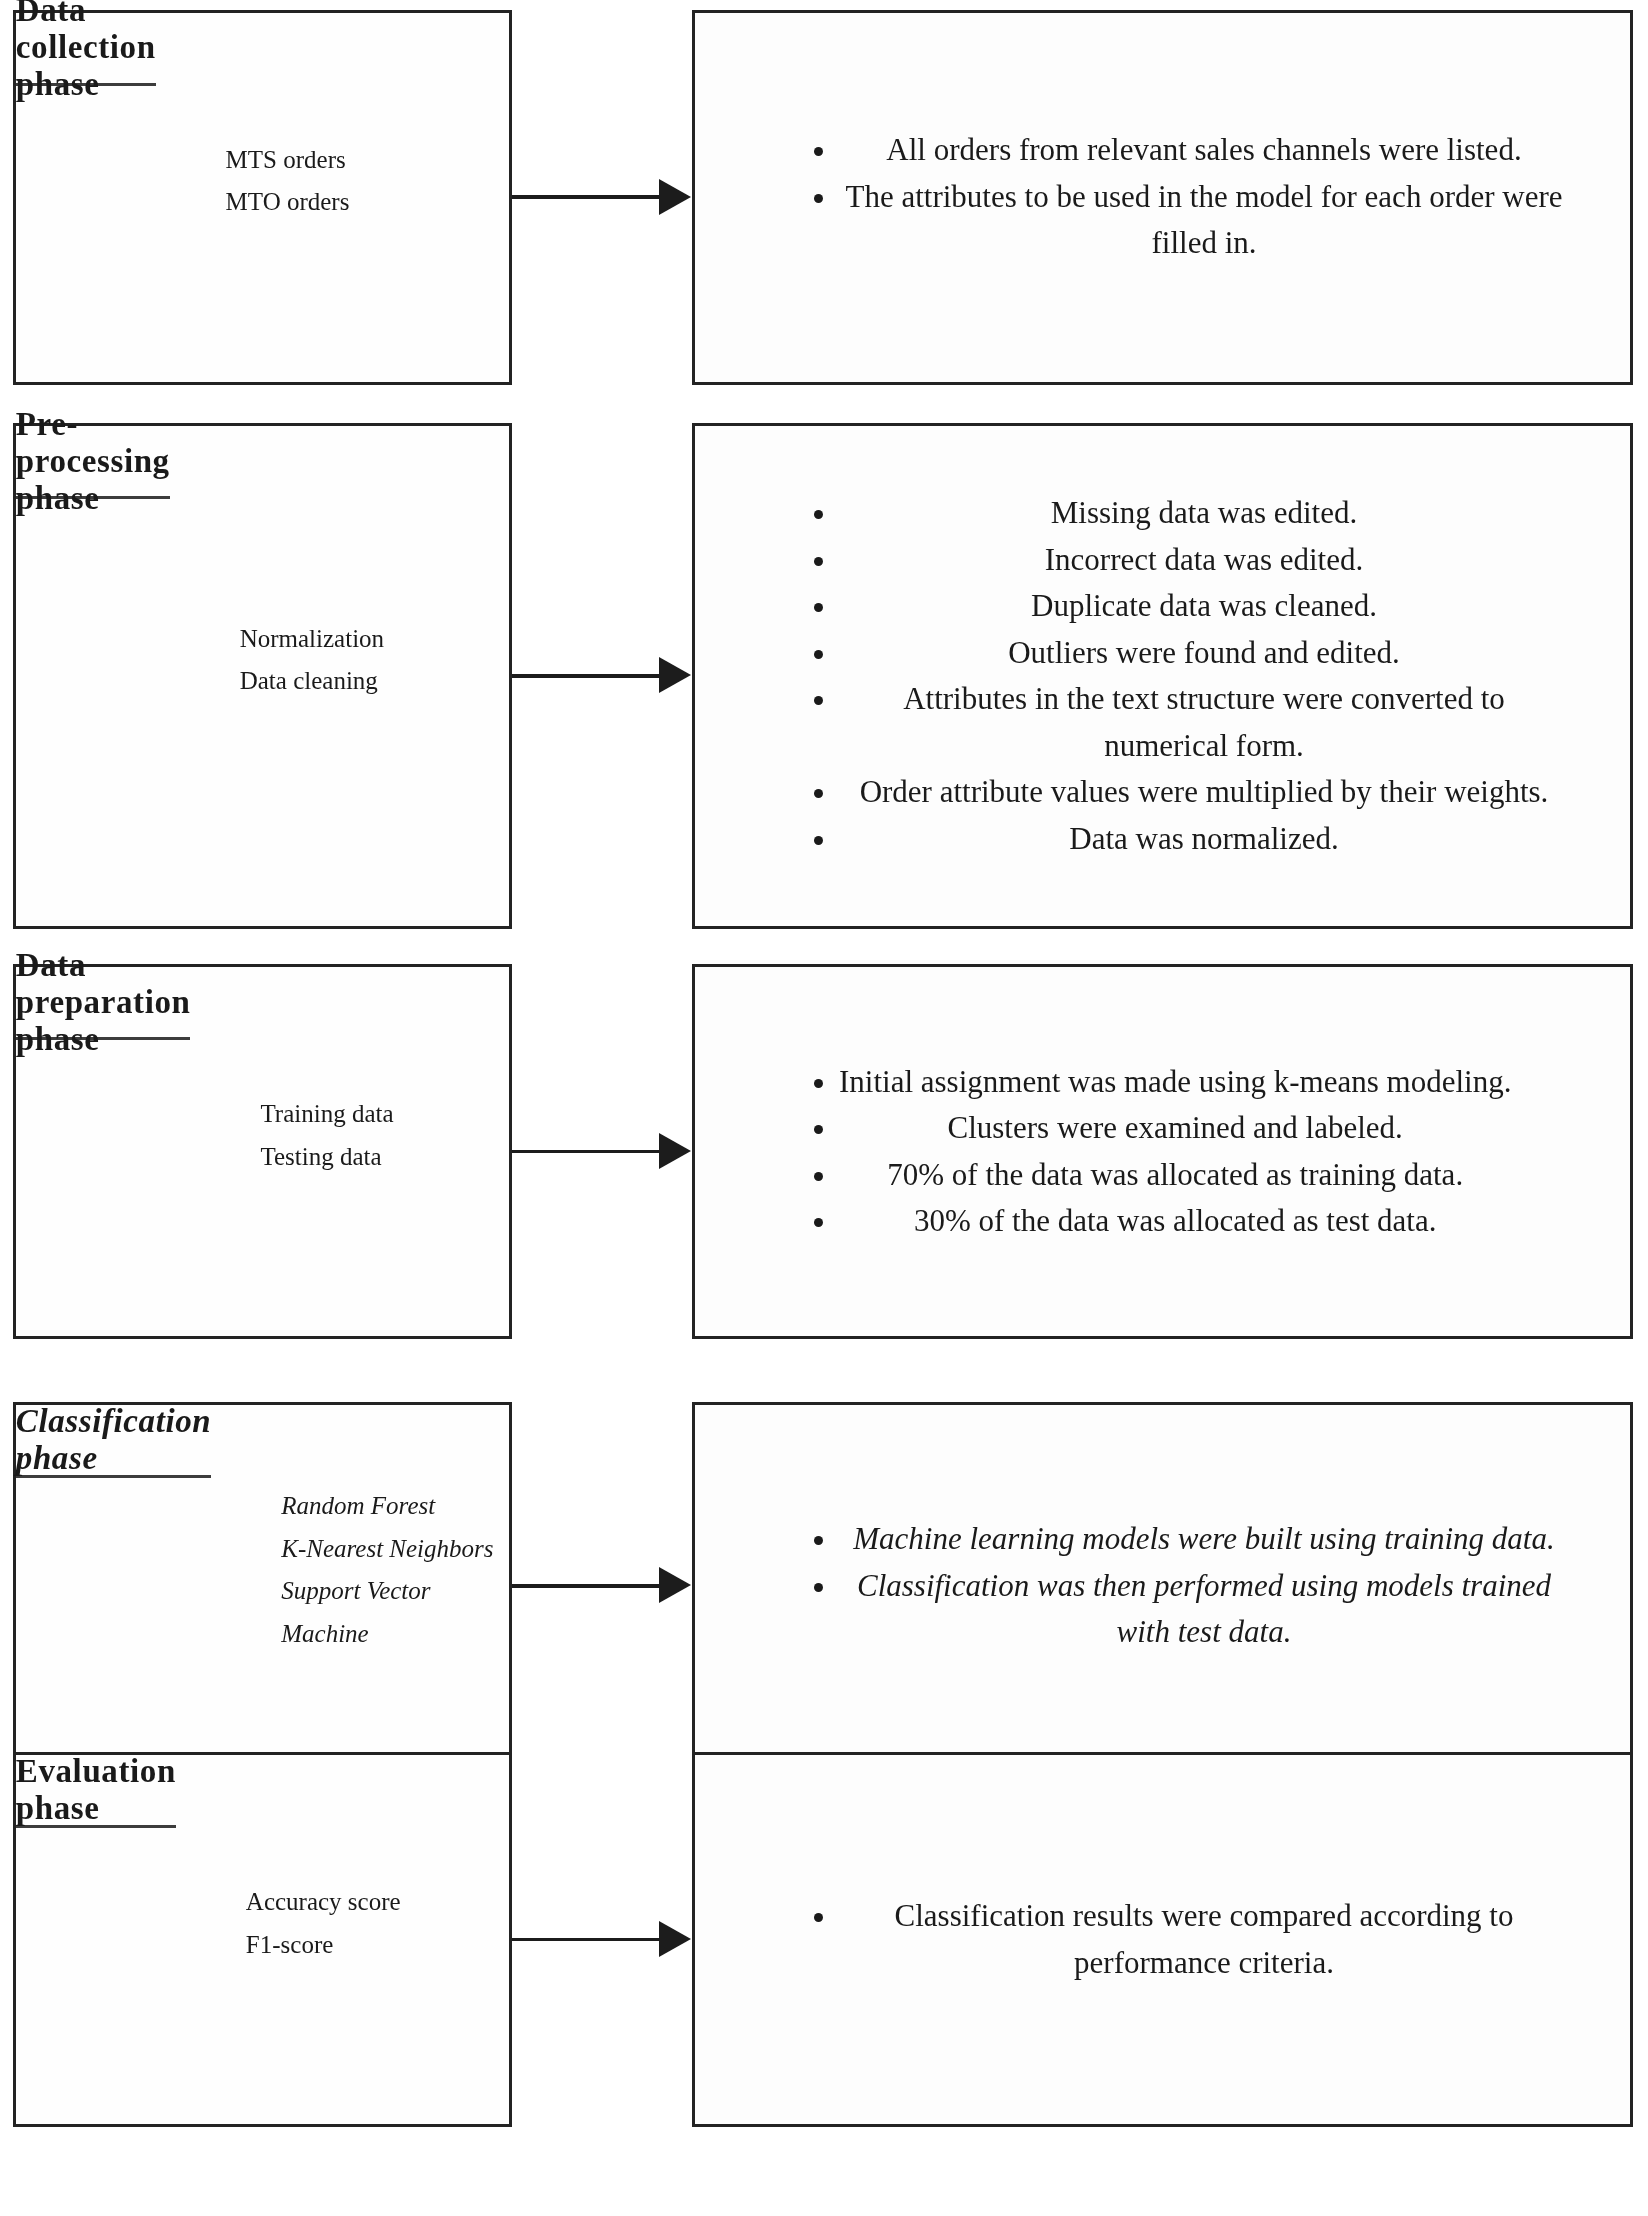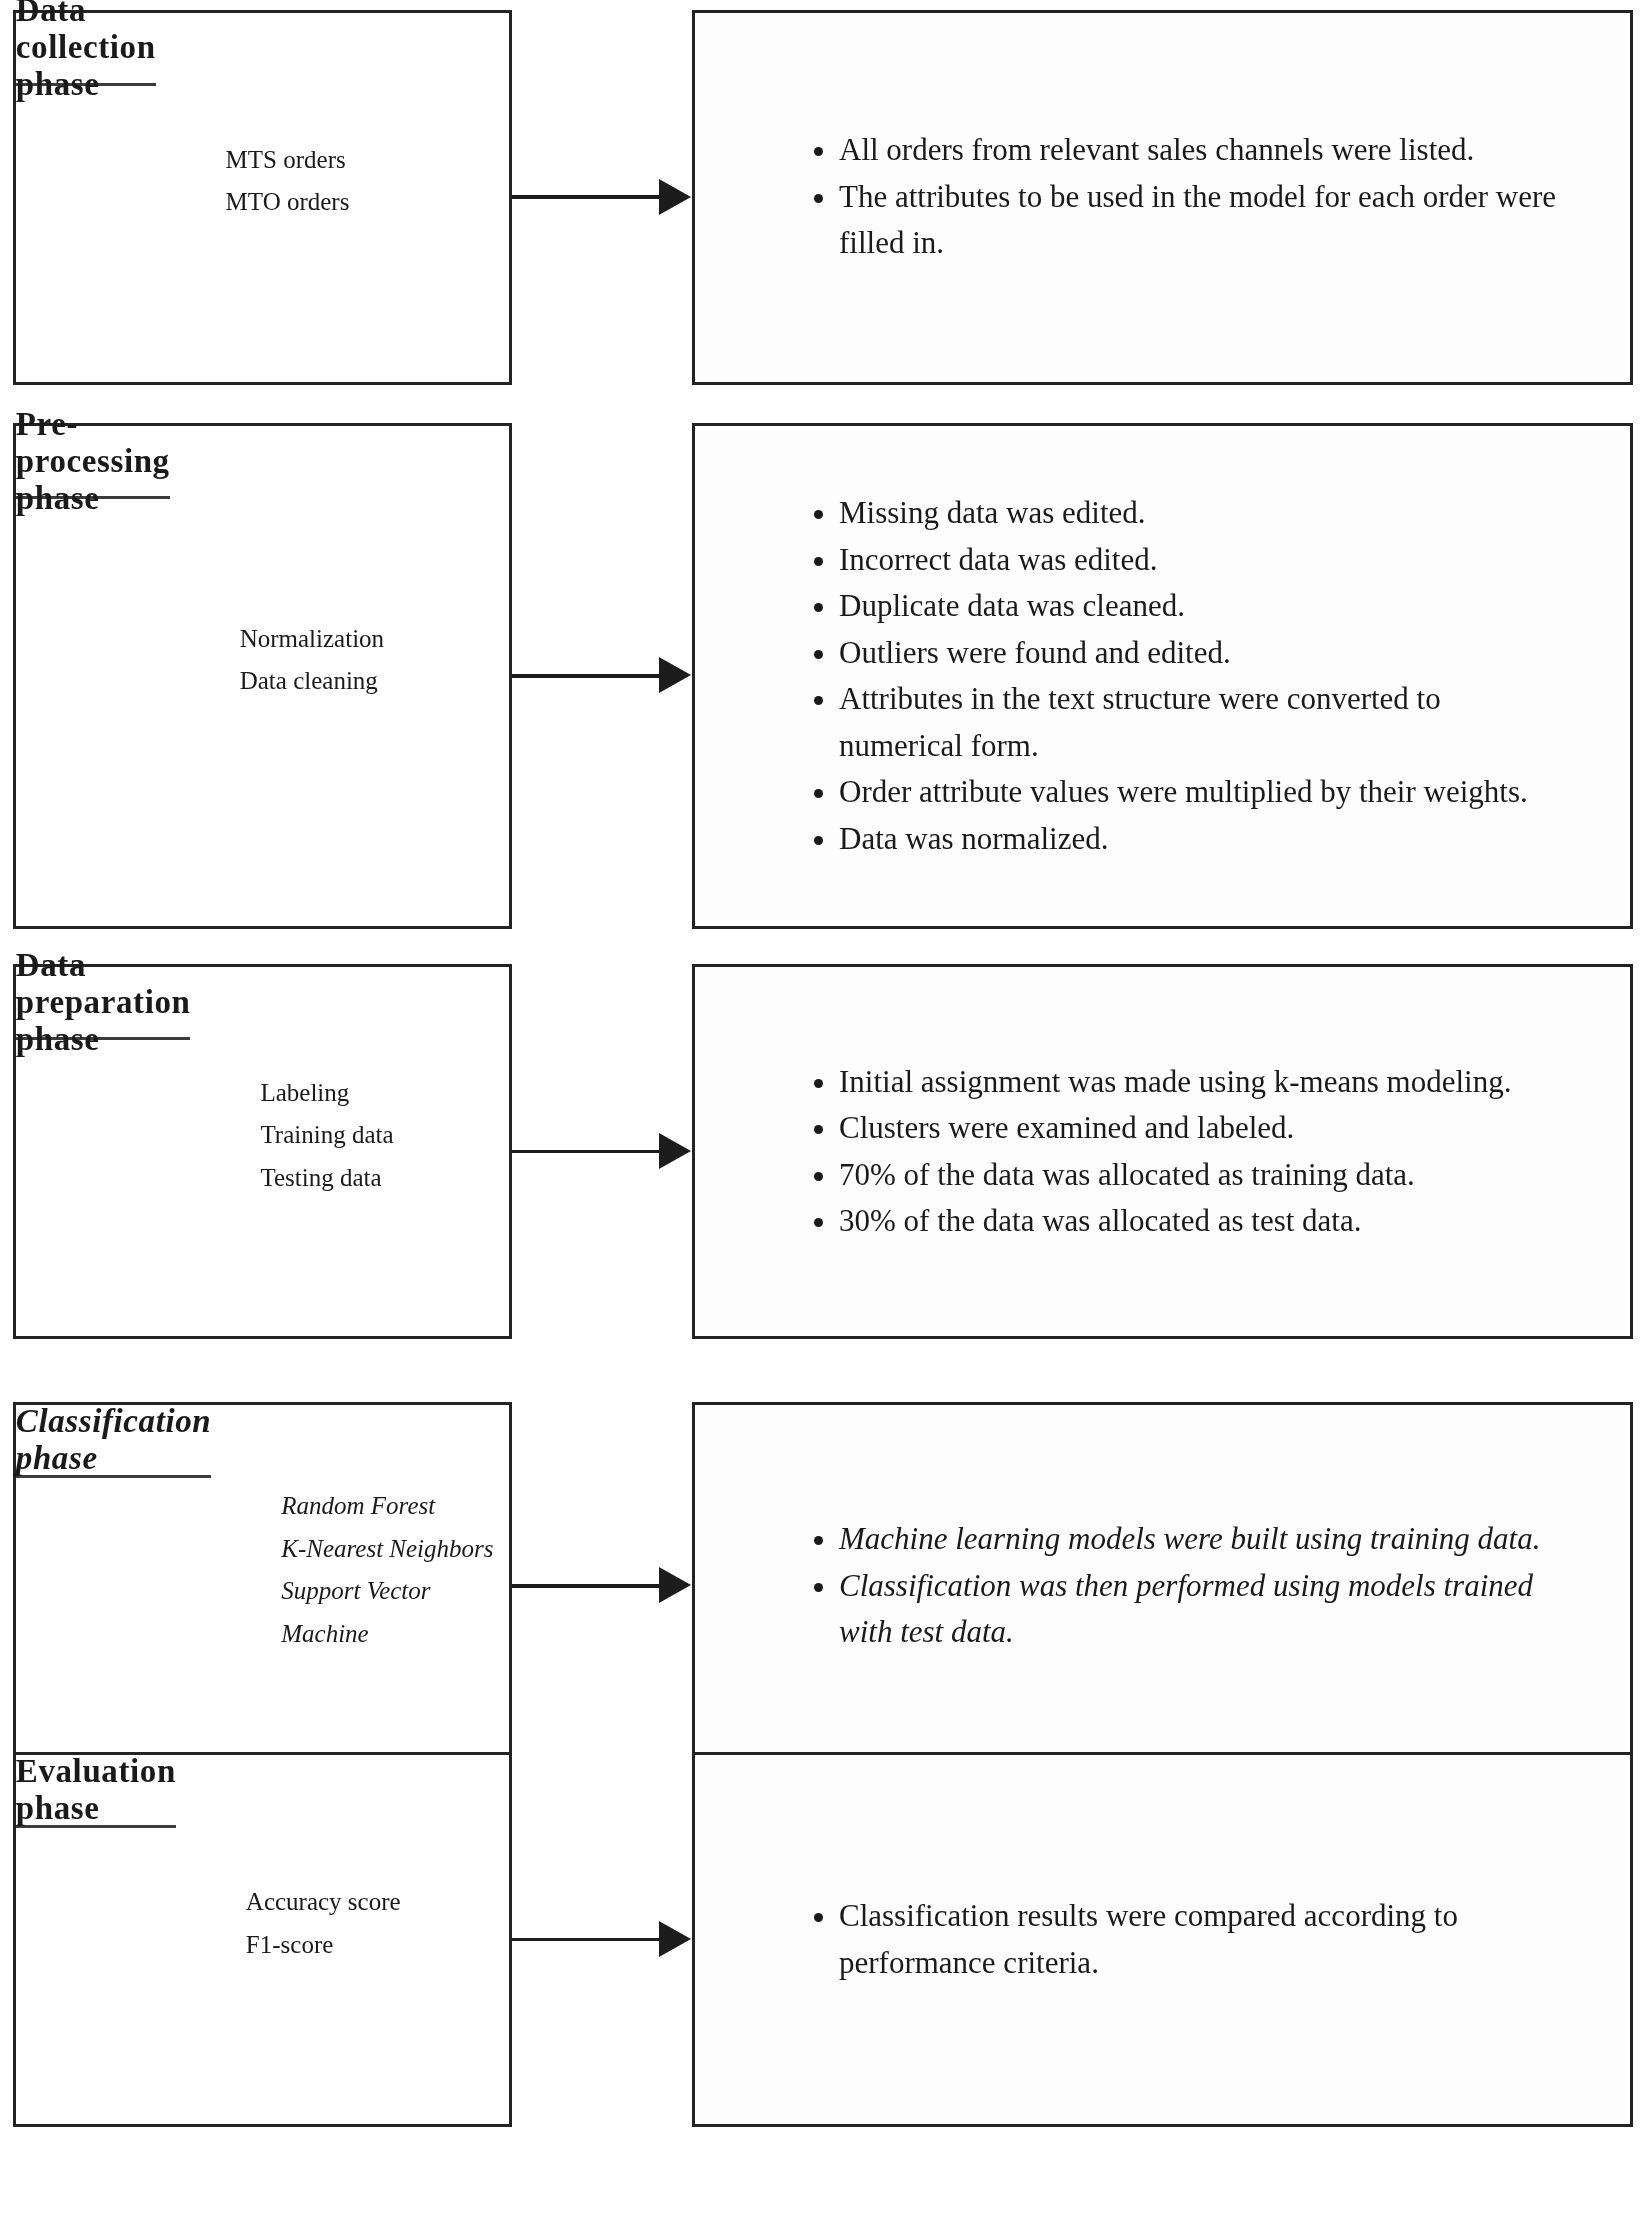--- a/index.html
+++ b/index.html
@@ -103,20 +103,21 @@
     margin: 0;
     padding-left: 144px;
     padding-right: 61px;
     font-size: 31px;
     line-height: 1.5;
     list-style: disc outside;
   }
   .bullet-list li {
     margin: 0;
     padding: 0;
+    text-align: center;
   }
 </style>
 </head>
 <body>
 
 <div class="canvas">
 
   <div class="row r0">
     <div class="phase-box">
       <div class="phase-title">Data collection phase</div>
@@ -159,21 +160,20 @@
         <li>Order attribute values were multiplied by their weights.</li>
         <li>Data was normalized.</li>
       </ul>
     </div>
   </div>
 
   <div class="row r2">
     <div class="phase-box">
       <div class="phase-title">Data preparation phase</div>
       <div class="phase-items">
-        <div class="phase-item">Labeling</div>
         <div class="phase-item">Training data</div>
         <div class="phase-item">Testing data</div>
       </div>
     </div>
     <div class="arrow">
       <div class="arrow-line"></div>
       <div class="arrow-head"></div>
     </div>
     <div class="detail-box">
       <ul class="bullet-list">

